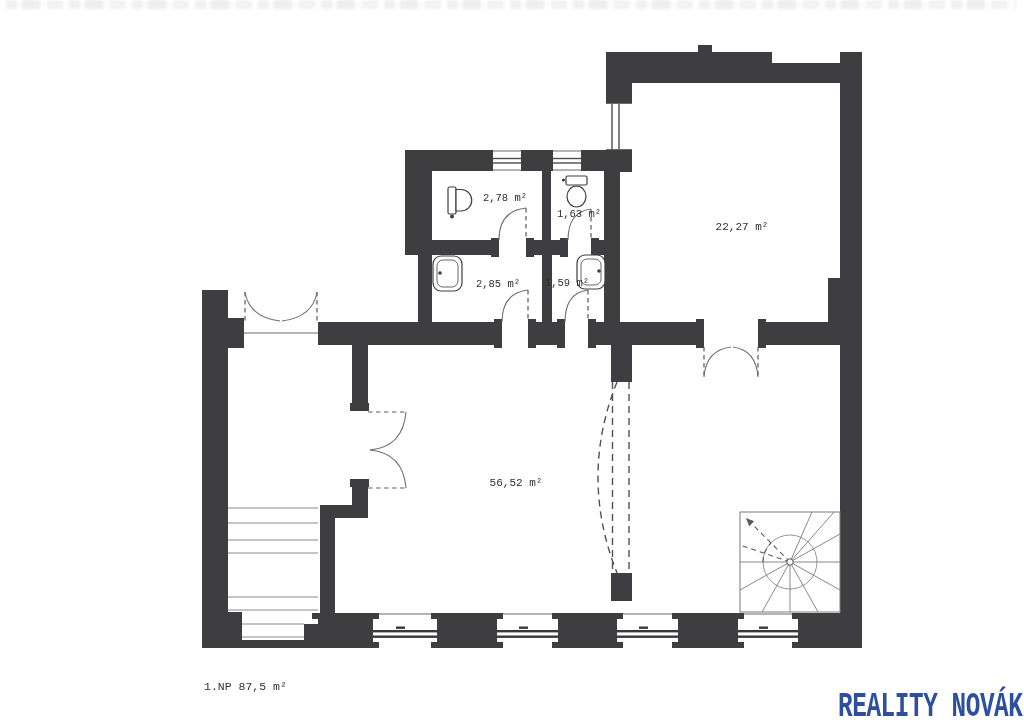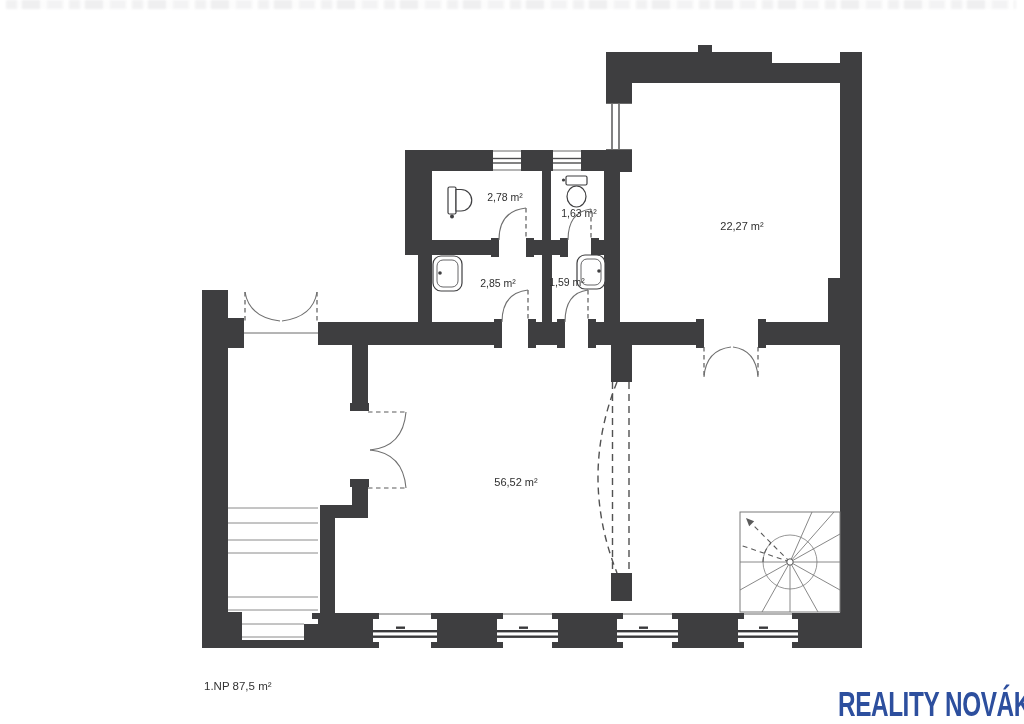--- a/index.html
+++ b/index.html
@@ -1,17 +1,17 @@
 <!DOCTYPE html>
 <html><head>
 <meta charset="utf-8">
 <style>
   html,body{margin:0;padding:0;background:#fff;}
   #stage{position:relative;width:1024px;height:724px;background:#ffffff;overflow:hidden;
-         font-family:Liberation Sans, sans-serif;}
+         font-family:Liberation Mono, monospace;}
   #crop-artifact{position:absolute;left:6px;top:0;width:1010px;height:9px;opacity:.55;
     background:repeating-linear-gradient(90deg,
       rgba(120,120,130,.18) 0 11px, rgba(120,120,130,.03) 11px 16px,
       rgba(120,120,130,.22) 16px 34px, rgba(120,120,130,.04) 34px 41px,
       rgba(120,120,130,.15) 41px 57px, rgba(120,120,130,.02) 57px 63px);
     filter:blur(1px);}
   svg{position:absolute;left:0;top:0;}
   .w{fill:#3e3e40;}
   .thin{stroke:#6a6a6a;stroke-width:1;fill:none;}
   .tread{stroke:#8a8a8a;stroke-width:1;}

